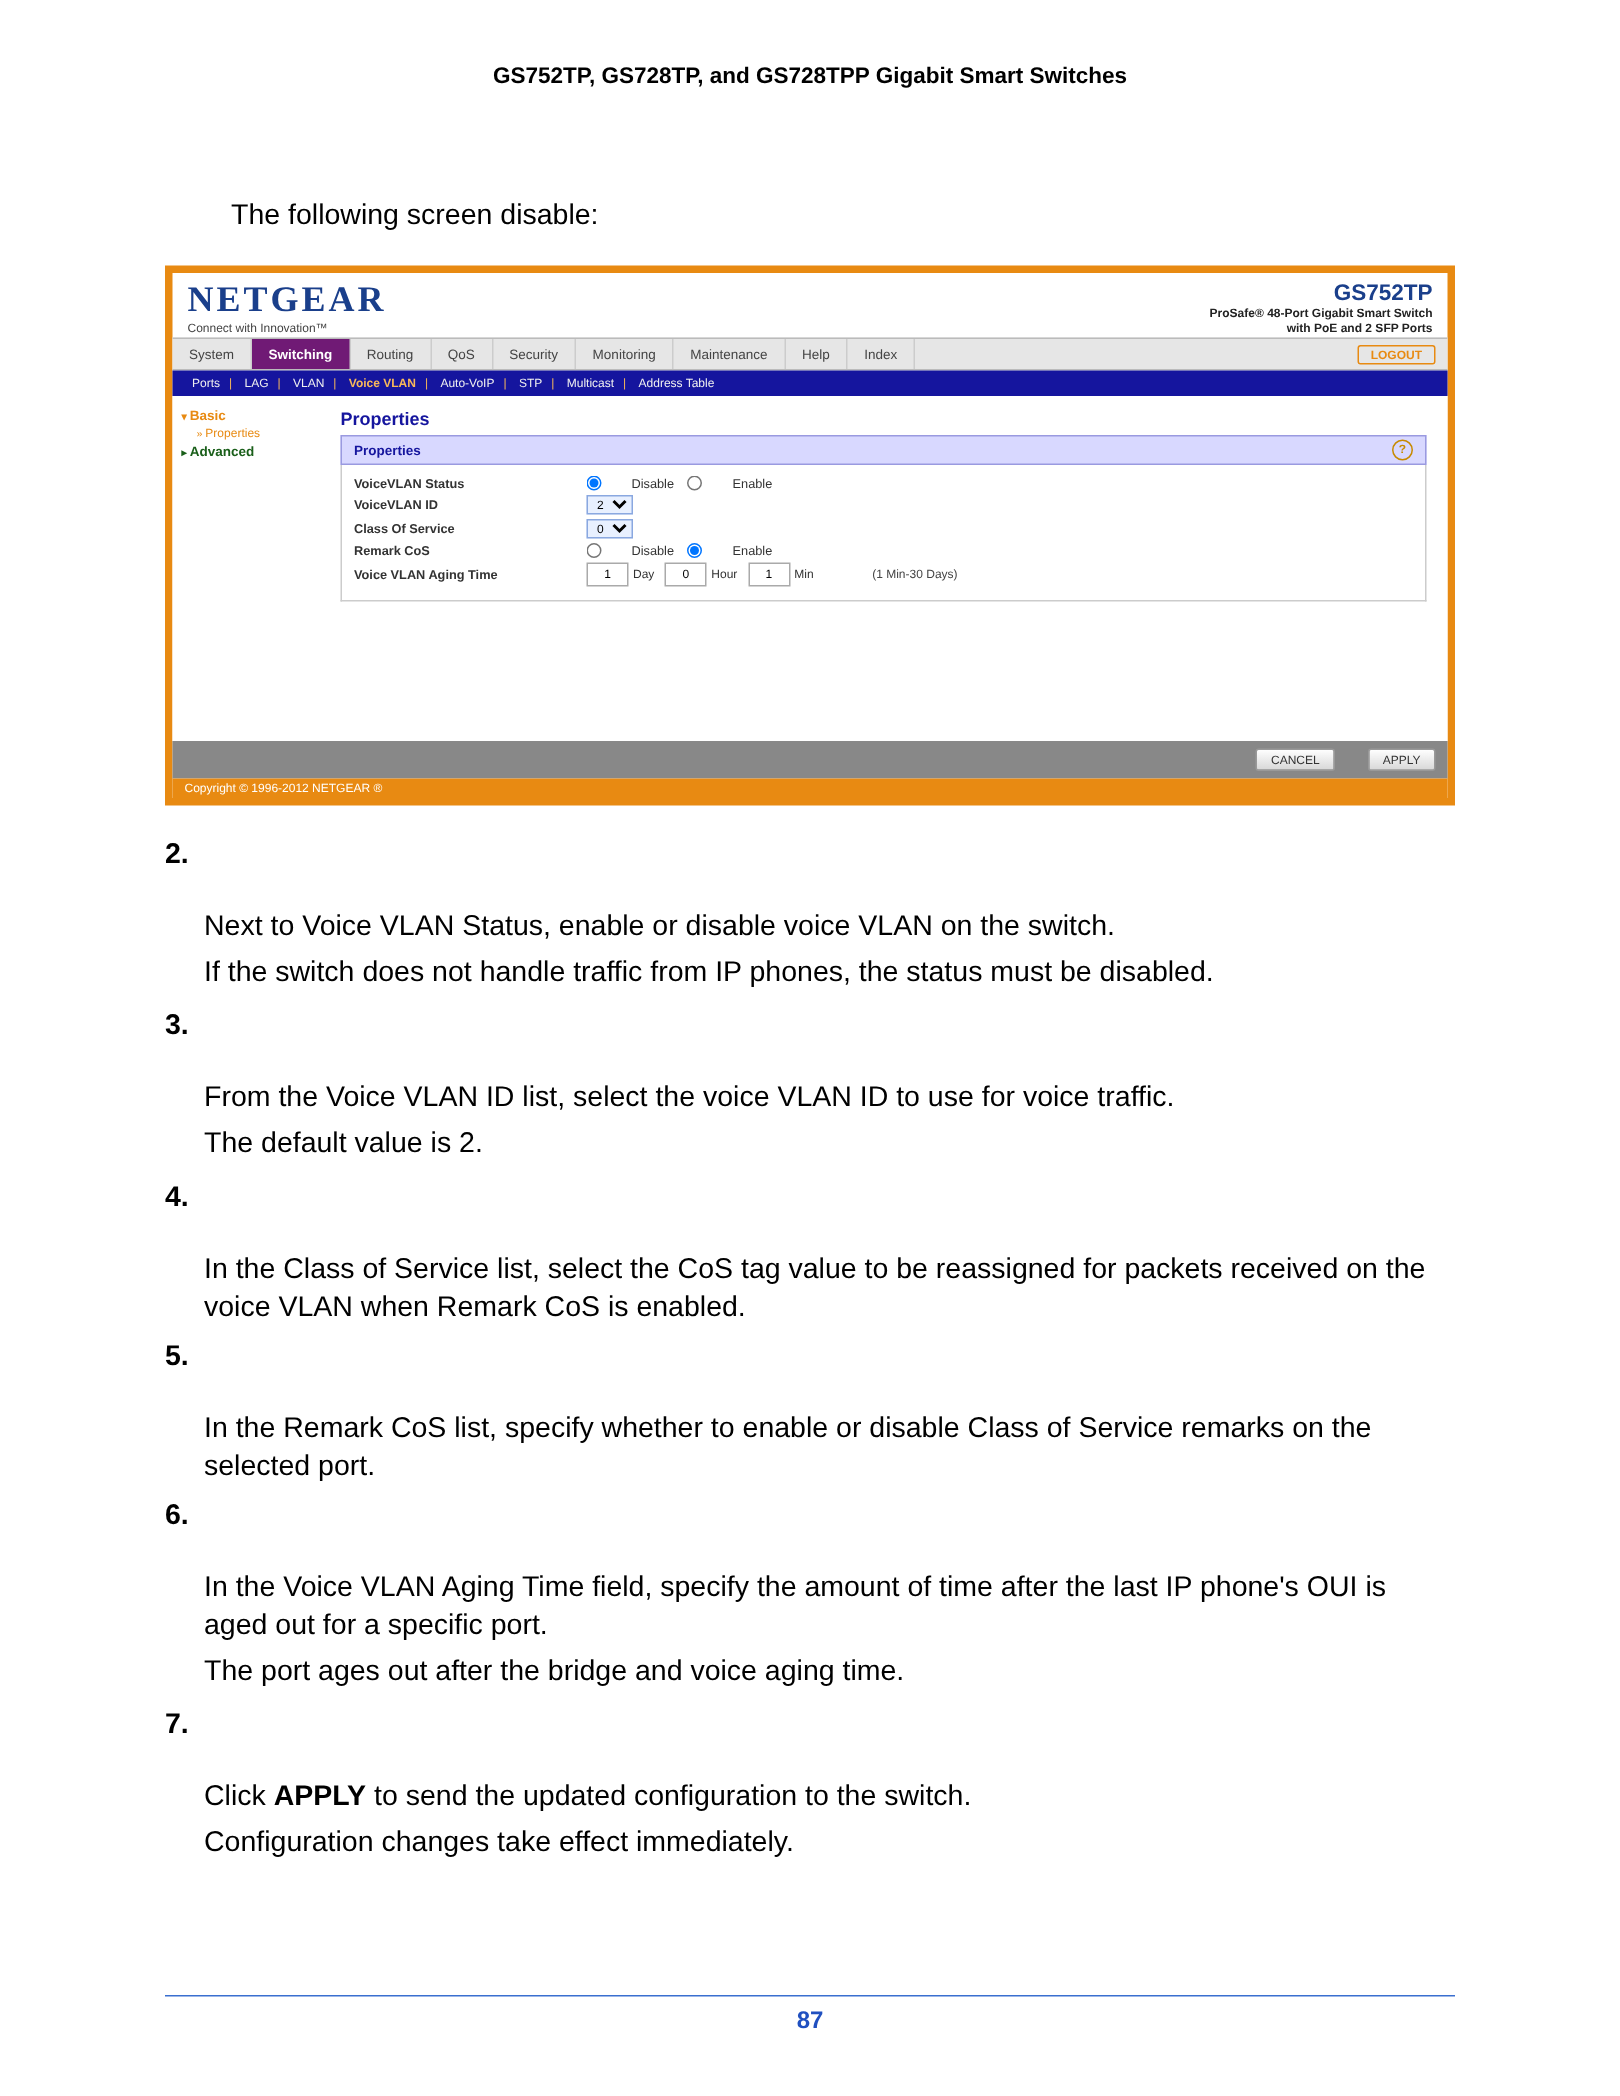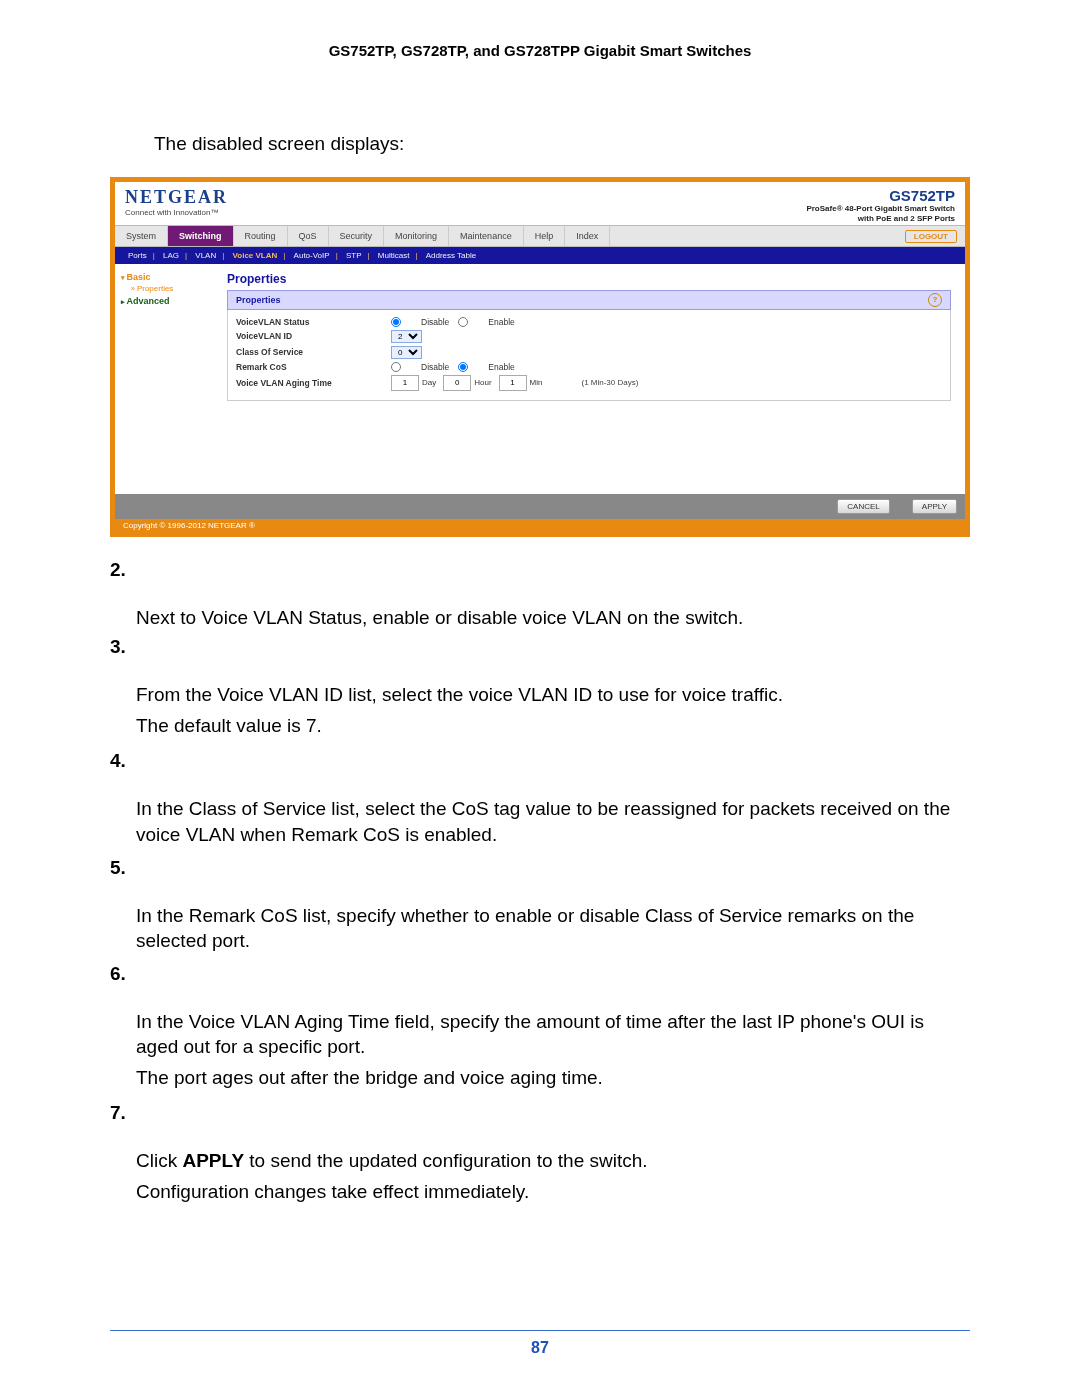--- a/index.html
+++ b/index.html
@@ -2,21 +2,21 @@
 <html><head>
 <meta charset="utf-8">
 <style>
   html,body{margin:0;padding:0;background:#fff;font-family:Arial,Helvetica,sans-serif;color:#000;}
   .page{width:1080px;height:1397px;margin:0 auto;position:relative;box-sizing:border-box;padding:42px 110px 0 110px;}
   .doc-header{text-align:center;font-weight:bold;font-size:15px;}
   .intro{font-size:19px;margin-top:74px;margin-left:44px;}
   
   .shot{margin:22px 0 0 0;border:5px solid #e88a12;background:#fff;font-size:10px;color:#333;}
   .shot-top{display:flex;justify-content:space-between;align-items:flex-start;padding:5px 10px 2px 10px;}
-  .brand-name{font-family:Georgia,'Times New Roman',serif;font-weight:bold;font-size:18px;color:#1a3f8b;letter-spacing:2px;}
+  .brand-name{font-family:Georgia,'Times New Roman',serif;font-weight:bold;font-size:24px;color:#1a3f8b;letter-spacing:2px;}
   .brand-tag{font-size:8px;color:#444;}
   .model{font-weight:bold;font-size:15px;color:#1a3f8b;text-align:right;}
   .model-sub{font-size:8px;color:#222;font-weight:bold;text-align:right;line-height:1.2;}
   .tabs{display:flex;background:#e6e6e6;border-top:1px solid #bbb;border-bottom:1px solid #bbb;align-items:flex-start;font-size:9px;}
   .tabs .tab{padding:5px 11px;color:#444;border-right:1px solid #ccc;cursor:pointer;}
   .tabs .tab.active{background:#701a75;color:#fff;font-weight:bold;}
   .tabs .spacer{flex:1;}
   .tabs .logout{align-self:center;margin:0 8px;border:1px solid #e88a12;color:#e88a12;padding:1px 8px;border-radius:2px;font-size:8px;font-weight:bold;cursor:pointer;}
   .subtabs{background:#15159e;color:#f0f0f0;font-size:8px;padding:4px 10px;}
   .subtabs span{margin:0 3px;cursor:pointer;}
@@ -53,21 +53,21 @@
   .cont{margin-left:26px;margin-top:6px;margin-bottom:10px;}
   .bold{font-weight:bold;}
   .page-rule{position:absolute;left:110px;right:110px;bottom:66px;border-top:1px solid #3a6fcf;}
   .page-num{position:absolute;left:0;right:0;bottom:40px;text-align:center;font-weight:bold;color:#2050c0;font-size:16px;}
 </style>
 </head>
 <body>
 
 <div class="page">
   <div class="doc-header">GS752TP, GS728TP, and GS728TPP Gigabit Smart Switches</div>
-  <div class="intro">The disabled screen displays:</div>
+  <div class="intro">The following screen disable:</div>
 
   <div class="shot">
     <div class="shot-top">
       <div>
         <div class="brand-name">NETGEAR</div>
         <div class="brand-tag">Connect with Innovation™</div>
       </div>
       <div>
         <div class="model">GS752TP</div>
         <div class="model-sub">ProSafe® 48-Port Gigabit Smart Switch</div>
@@ -179,26 +179,27 @@
       <div class="btn">APPLY</div>
     </div>
     <div class="copyright">Copyright © 1996-2012 NETGEAR ®</div>
   </div>
 
   <div class="instructions">
     <div class="step">
         <div class="num">2.</div>
         <div class="txt">Next to Voice VLAN Status, enable or disable voice VLAN on the switch.</div>
       </div>
+    <div class="cont">If the switch does not handle traffic from IP phones, the status must be disabled.</div>
 
     <div class="step">
         <div class="num">3.</div>
         <div class="txt">From the Voice VLAN ID list, select the voice VLAN ID to use for voice traffic.</div>
       </div>
-    <div class="cont">The default value is 7.</div>
+    <div class="cont">The default value is 2.</div>
 
     <div class="step">
         <div class="num">4.</div>
         <div class="txt">In the Class of Service list, select the CoS tag value to be reassigned for packets received on the voice VLAN when Remark CoS is enabled.</div>
       </div>
 
     <div class="step" style="margin-top:8px;">
         <div class="num">5.</div>
         <div class="txt">In the Remark CoS list, specify whether to enable or disable Class of Service remarks on the selected port.</div>
       </div>

